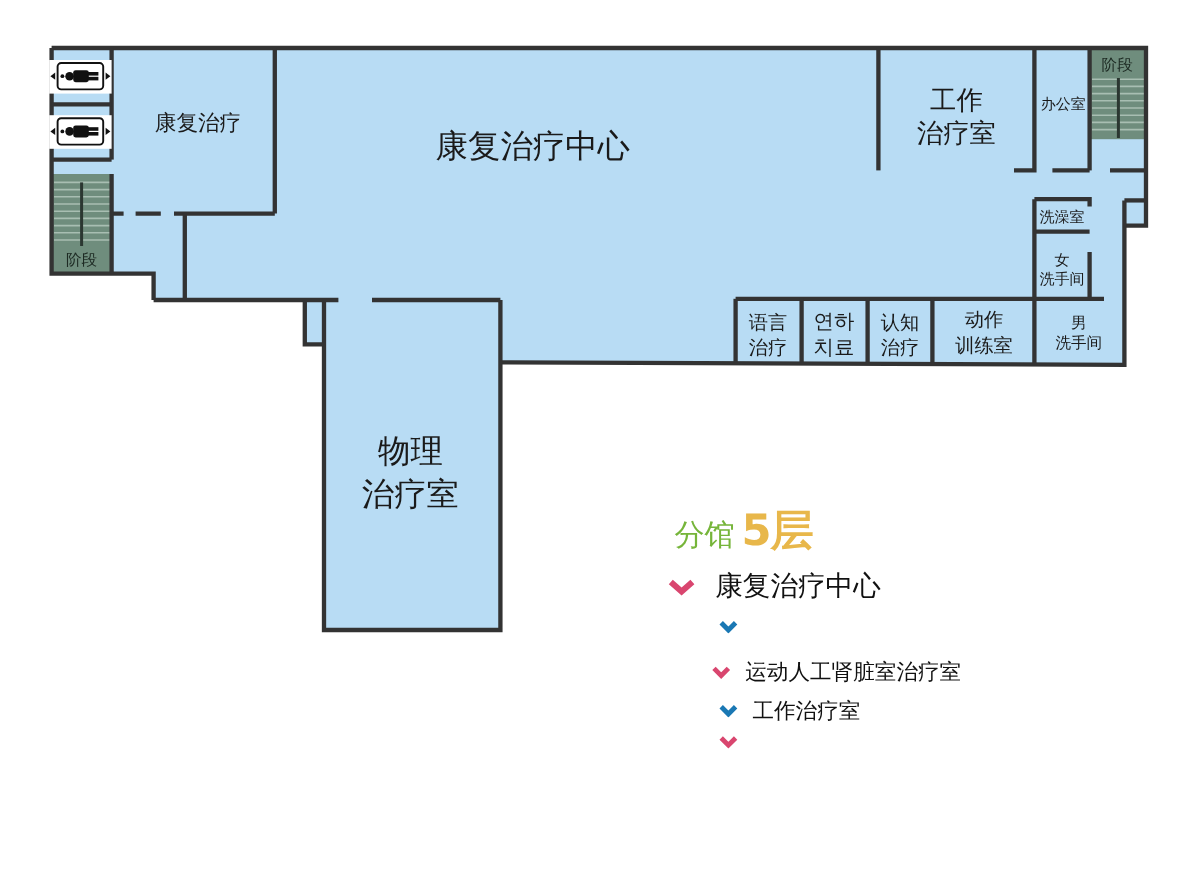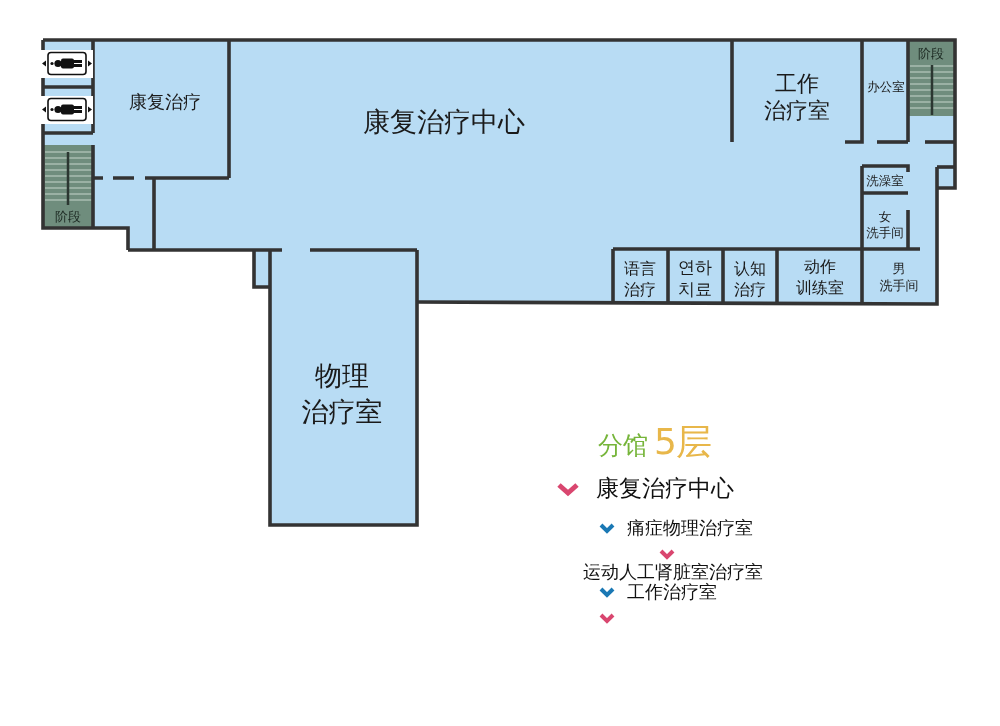--- a/index.html
+++ b/index.html
@@ -5,22 +5,22 @@
   html, body { margin: 0; padding: 0; background: #ffffff; }
   body { width: 1000px; height: 726px; position: relative; overflow: hidden;
          font-family: "DejaVu Sans", "Liberation Sans", sans-serif; }
   #plan { position: absolute; left: 0; top: 0; width: 1000px; height: 726px; }
   .wall { stroke: #333333; stroke-width: 3.6; stroke-linecap: butt; fill: none; }
   .room-label { fill: #1a1a1a; font-family: "DejaVu Sans", "Liberation Sans", sans-serif; text-anchor: middle; }
   .stair-label { fill: #1d2a23; font-family: "DejaVu Sans", "Liberation Sans", sans-serif; text-anchor: middle; font-size: 13px; }
   .step { stroke: #a8beb2; stroke-width: 1.3; }
   .legend { position: absolute; left: 0; top: 0; }
   .floor-title { position: absolute; left: 562px; top: 418px; white-space: nowrap; }
-  .floor-building { font-size: 25px; color: #76b53a; vertical-align: baseline; margin-left: 36px; }
-  .floor-level { font-size: 36px; font-weight: normal; color: #e8b74a; margin-left: 6px; vertical-align: baseline; letter-spacing: -1px; }
+  .floor-building { font-size: 25px; color: #76b53a; vertical-align: baseline; }
+  .floor-level { font-size: 36px; font-weight: bold; color: #e8b74a; margin-left: 6px; vertical-align: baseline; letter-spacing: -1px; }
   .legend-row { position: absolute; white-space: nowrap; display: flex; align-items: center; }
   .legend-main { left: 556px; top: 473px; }
   .legend-main .label { font-size: 23px; color: #111; margin-left: 16px; }
   .legend-sub .label { font-size: 18px; color: #111; margin-left: 12px; }
   .chev { display: block; }
 </style>
 </head>
 <body>
 
 <svg id="plan" viewBox="0 0 1000 726" xmlns="http://www.w3.org/2000/svg">
@@ -142,24 +142,23 @@
     <svg class="chev" width="24" height="16" viewBox="0 0 24 16">
       <polyline points="3,4 12,12 21,4" fill="none" stroke-width="5" stroke-linejoin="miter" stroke="#d9466f"></polyline>
     </svg>
     <span class="label">康复治疗中心</span>
   </div>
 
   <div class="legend-row legend-sub" style="left:599px; top:516px;">
     <svg class="chev" width="16" height="12" viewBox="0 0 16 12">
       <polyline points="2,3 8,9 14,3" fill="none" stroke-width="4" stroke="#1a78b4"></polyline>
     </svg>
-    <span class="label">痛症物理治疗室</span>
   </div>
 
-  <div class="legend-row legend-sub" style="left:571px; top:548px;flex-direction:column;">
+  <div class="legend-row legend-sub" style="left:593px; top:548px;">
     <svg class="chev" width="16" height="12" viewBox="0 0 16 12">
       <polyline points="2,3 8,9 14,3" fill="none" stroke-width="4" stroke="#d9466f"></polyline>
     </svg>
     <span class="label">运动人工肾脏室治疗室</span>
   </div>
 
   <div class="legend-row legend-sub" style="left:599px; top:580px;text-align:right;">
     <svg class="chev" width="16" height="12" viewBox="0 0 16 12">
       <polyline points="2,3 8,9 14,3" fill="none" stroke-width="4" stroke="#1a78b4"></polyline>
     </svg>

